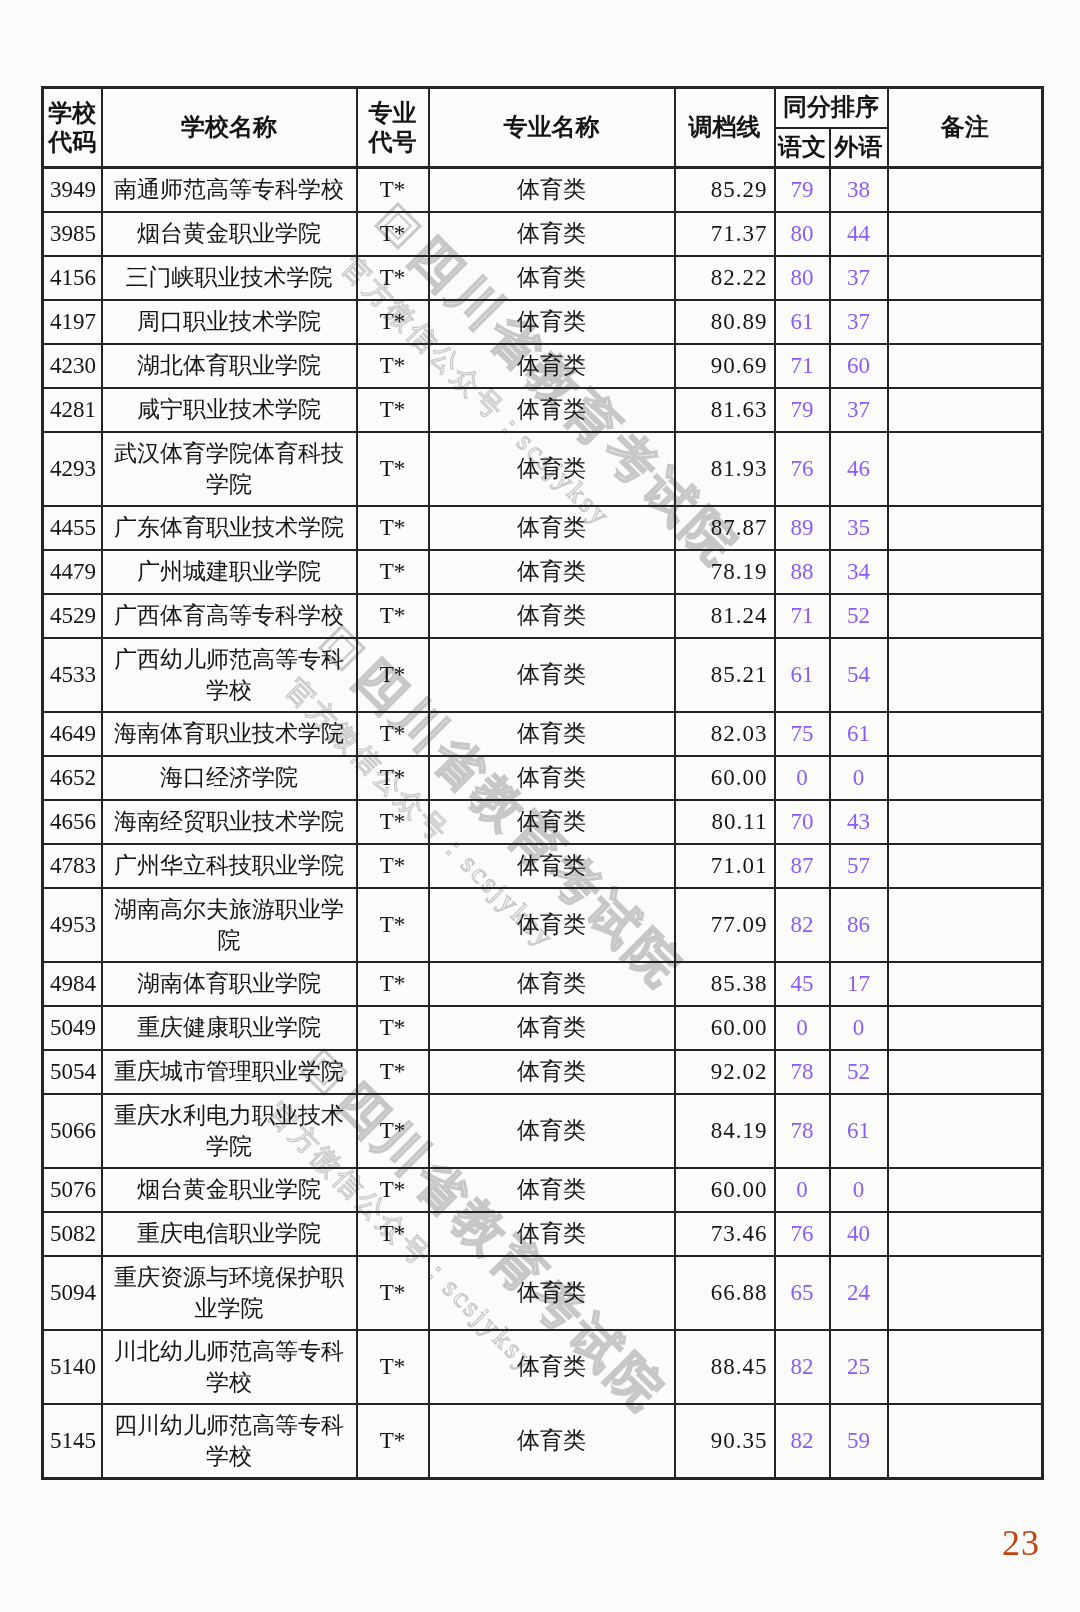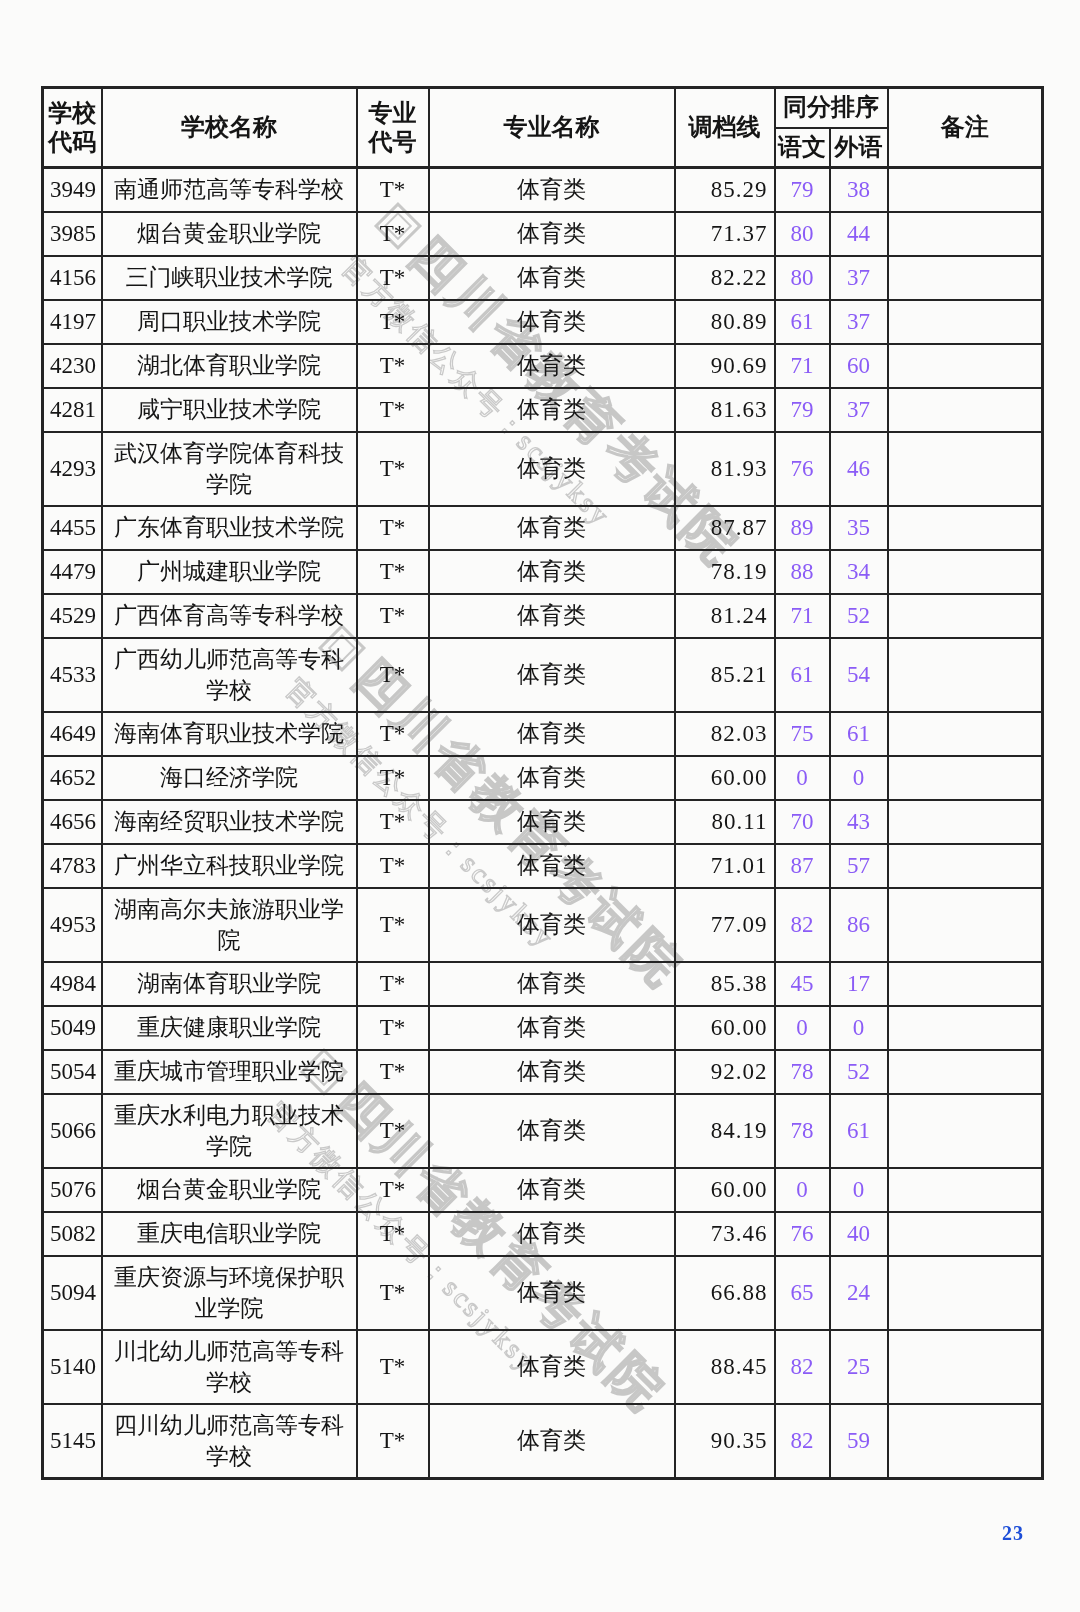--- a/index.html
+++ b/index.html
@@ -82,22 +82,22 @@
   .c-name{text-align:center;padding-left:6px;padding-right:2px;}
   .c-mcode{text-align:center;font-size:22px;}
   .c-mname{text-align:center;padding-left:8px;}
   .c-cut{text-align:right;font-weight:normal;font-size:25px;letter-spacing:1px;}
   .c-chn,.c-for{text-align:center;color:#8b5cf6;}
   .c-note{}
 
   
   .page-number{
     position:absolute;left:1002px;top:1522px;
-    font-size:20px;color:#1d4ed8;
-    z-index:1;letter-spacing:1px;font-weight:bold;
+    font-size:36px;color:#c2410c;
+    z-index:1;letter-spacing:1px;
   }
 </style>
 </head>
 <body>
 
 <div class="wm wm1">
   <div class="wm-line1">
     <span class="wm-diamond">
         <span class="wm-diamond-inner"></span>
       </span>

